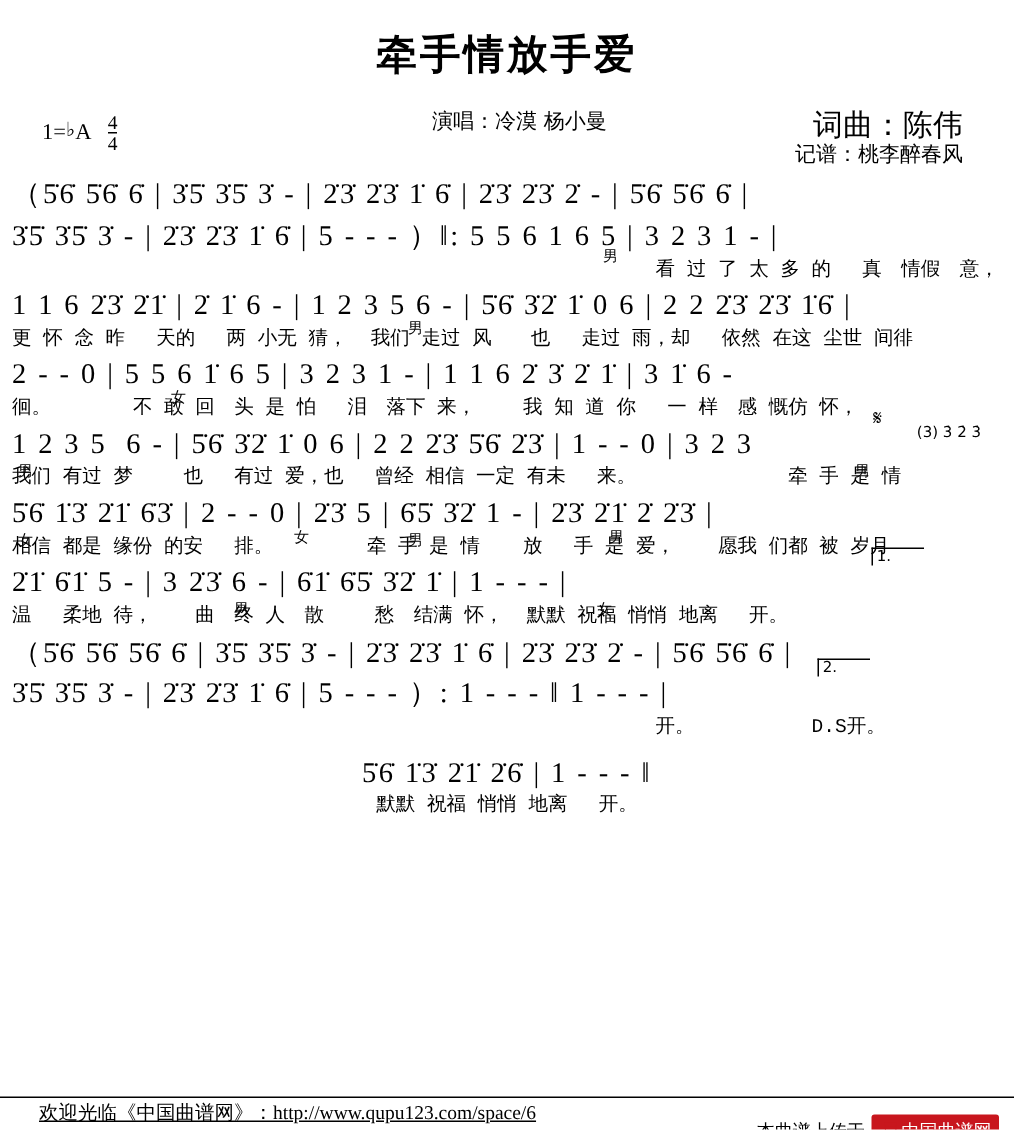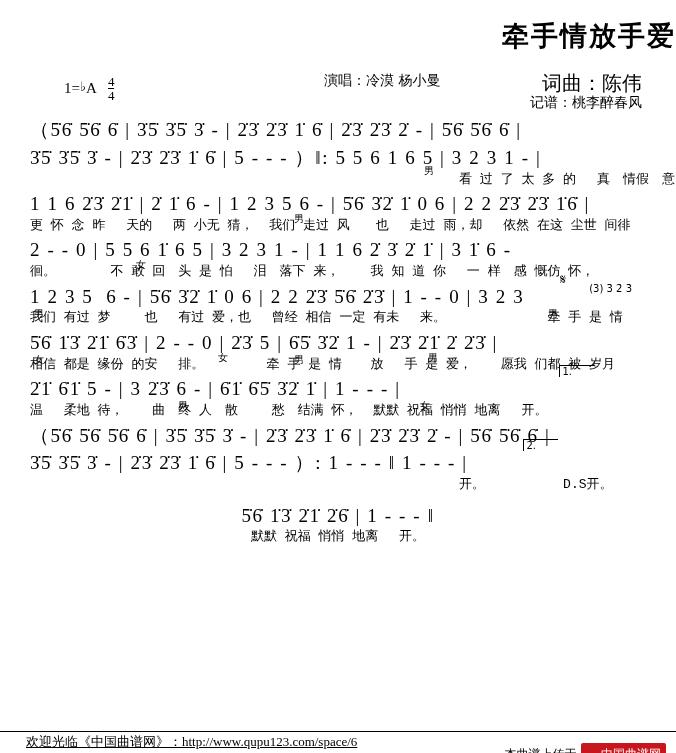--- a/index.html
+++ b/index.html
@@ -14,32 +14,31 @@
     color: #000000;
     position: relative;
     overflow: hidden;
   }
   .sheet {
     position: relative;
     width: 676px;
     height: 753px;
   }
   .title {
-    text-align: right;
+    text-align: center;
     font-family: "DejaVu Sans", sans-serif;
     font-weight: bold;
     font-size: 27px;
     letter-spacing: 2px;
     margin: 18px 0 0 0;
   }
   .credits {
     position: relative;
     height: 58px;
     margin-top: 6px;
-    margin-left: 36px;
   }
   .key-sig {
     position: absolute;
     left: 28px;
     top: 16px;
     font-size: 15px;
     font-family: "Liberation Serif", serif;
   }
   .key-sig .flat {
     font-size: 13px;
@@ -76,21 +75,21 @@
   .notator {
     position: absolute;
     right: 34px;
     top: 34px;
     font-family: "DejaVu Sans", sans-serif;
     font-size: 14px;
   }
 
   .music {
     position: relative;
-    padding: 0 30px;
+    padding: 0 8px;
   }
   .sysrow {
     position: relative;
     margin-bottom: 2px;
   }
   .notes {
     font-family: "Liberation Serif", serif;
     font-size: 19px;
     letter-spacing: 1.6px;
     white-space: pre;

